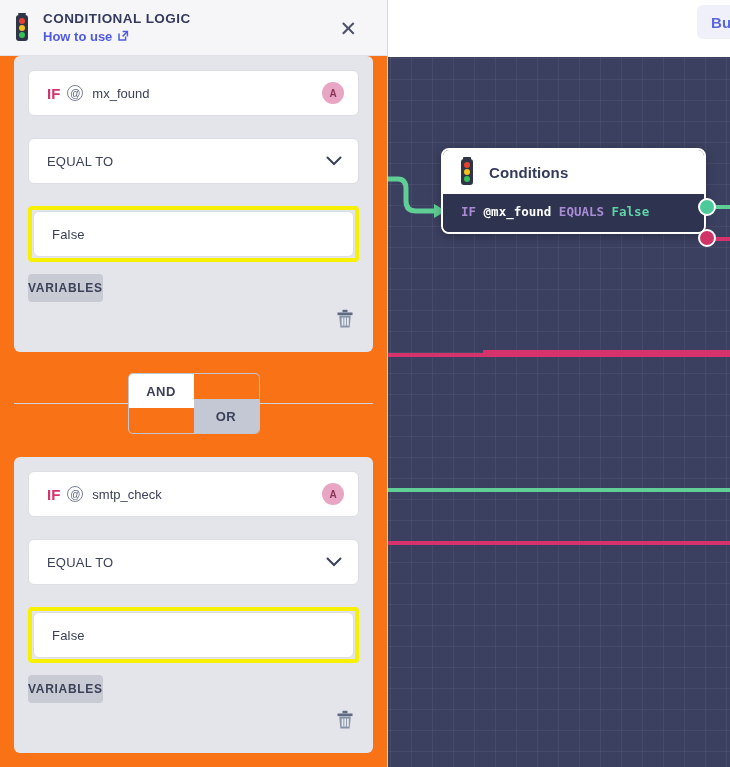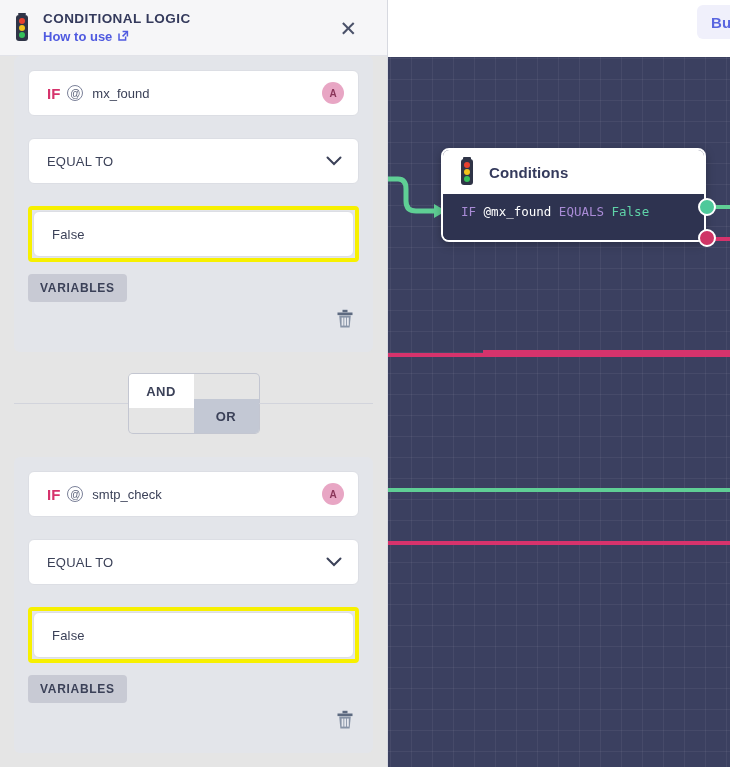--- a/index.html
+++ b/index.html
@@ -97,21 +97,22 @@
   }
   .node-title {
     font-size: 15px;
     font-weight: 700;
     color: #343a5c;
     letter-spacing: .1px;
     text-align: right;
   }
   .node-body {
     background: #2e3350;
-    padding: 9px 0 19px 18px;
+    padding: 9px 0 11px 18px;
+    font-weight: bold;
   }
   .code-line {
     font-family: "DejaVu Sans Mono", monospace;
     font-size: 12.5px;
     line-height: 18px;
     white-space: pre;
   }
   .tok-kw { color: #a98bd6; }
   .tok-and { color: #e9eaf2; }
   .tok-var { color: #ffffff; }
@@ -124,21 +125,21 @@
     border: 2.5px solid #ffffff;
   }
   .port-green { left: 310px; top: 141px; background: #4ec99a; }
   .port-pink  { left: 310px; top: 172px; background: #cf3566; }
 
   
   .panel {
     position: absolute;
     left: 0; top: 0;
     width: 388px; height: 767px;
-    background: #e5e5e5;
+    background: #f97316;
     border-right: 1px solid #d7d9e0;
     overflow: hidden;
   }
   .panel-header {
     height: 56px;
     background: #f6f6f8;
     border-bottom: 1px solid #e2e3e9;
     display: flex; align-items: center;
     padding: 0 14px 0 14px;
     position: relative;
@@ -249,21 +250,21 @@
   .highlight-wrap .field { margin-top: 0; height: 46px; }
 
   .var-chip {
     display: inline-block;
     margin-top: 12px;
     background: #c8cad4;
     color: #3b4158;
     font-size: 12px;
     font-weight: 700;
     letter-spacing: .7px;
-    padding: 7px 12px;
+    padding: 7px 0;
     border-radius: 4px;
     cursor: pointer;
   }
   .card-footer {
     height: 36px;
     position: relative;
   }
   .trash {
     position: absolute; right: 4px; top: 6px;
     cursor: pointer;

